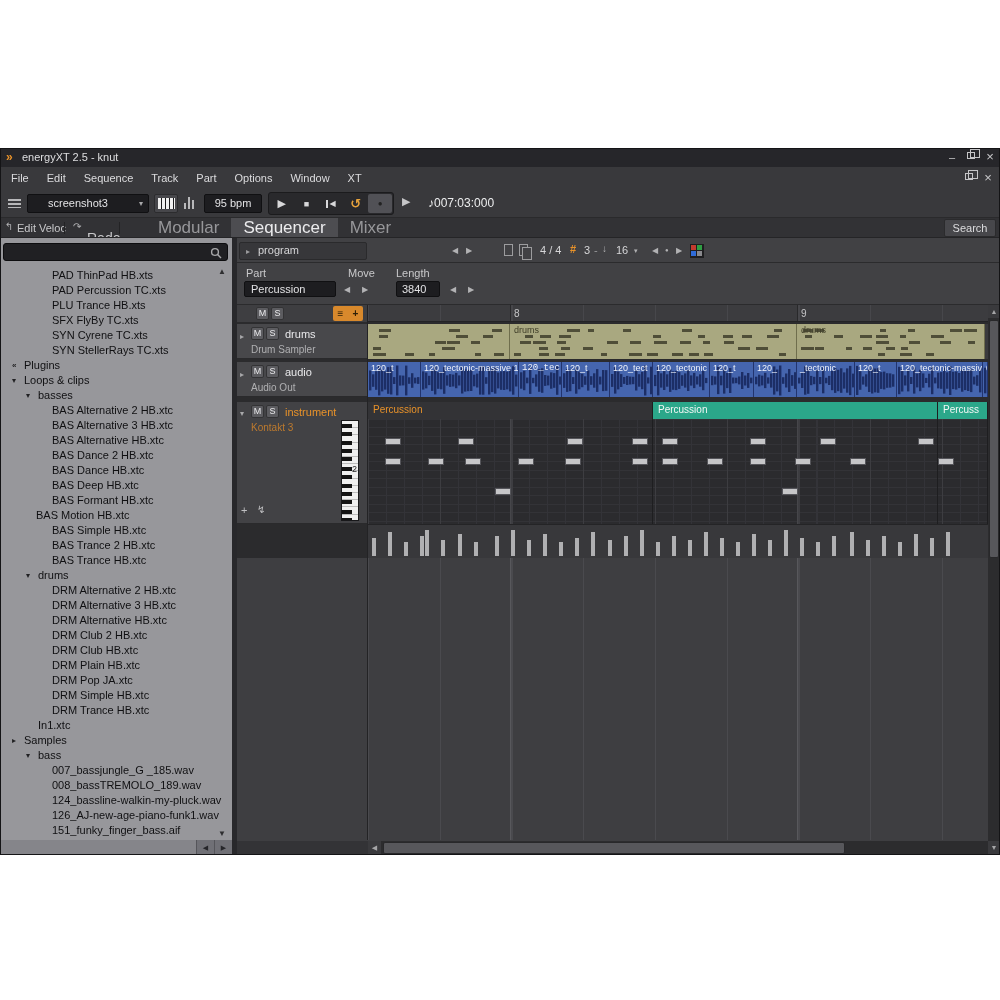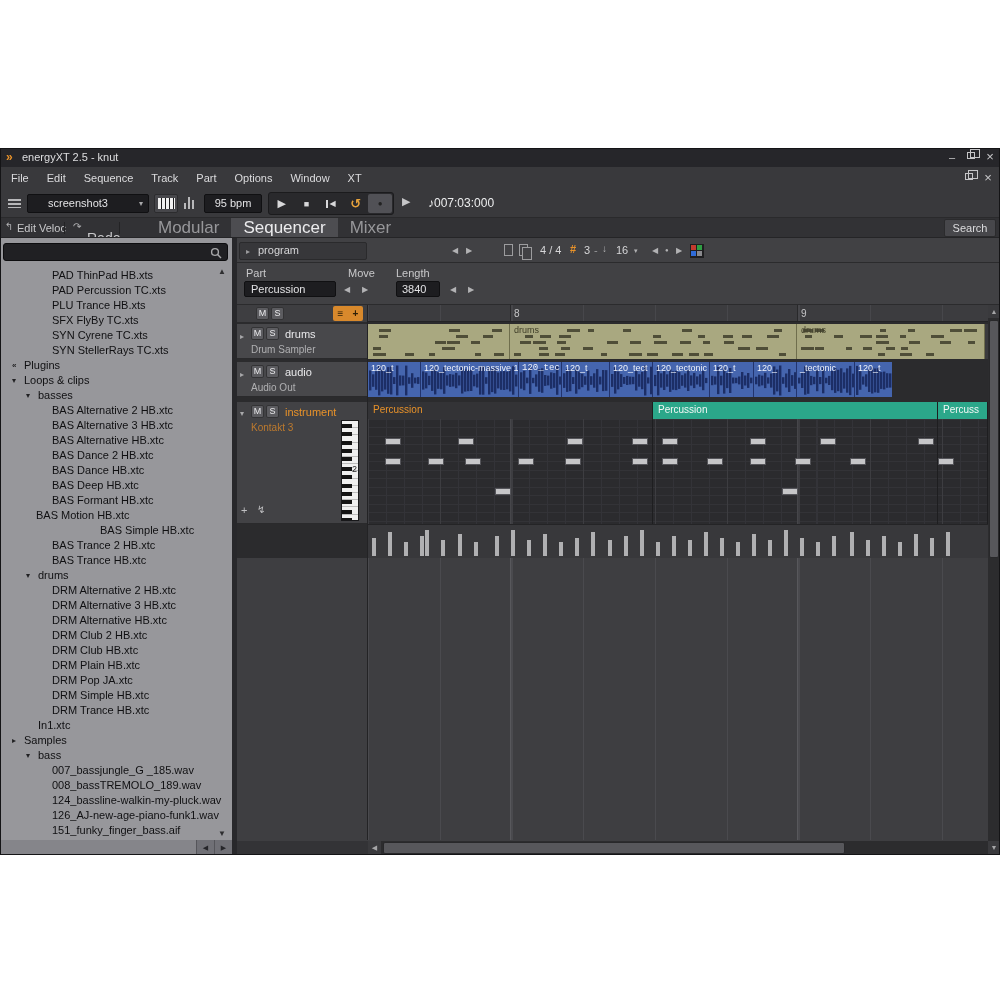--- a/index.html
+++ b/index.html
@@ -240,21 +240,21 @@
         <div class="b-lb">BAS Deep HB.xtc</div>
       </div>
       <div class="b-row" style="padding-left: 40px;">
         <div class="b-ic"></div>
         <div class="b-lb">BAS Formant HB.xtc</div>
       </div>
       <div class="b-row" style="padding-left: 24px;">
         <div class="b-ic"></div>
         <div class="b-lb">BAS Motion HB.xtc</div>
       </div>
-      <div class="b-row" style="padding-left: 40px; gap: 48px;">
+      <div class="b-row" style="padding-left: 40px;">
         <div class="b-ic"></div>
         <div class="b-lb">BAS Simple HB.xtc</div>
       </div>
       <div class="b-row" style="padding-left: 40px;">
         <div class="b-ic"></div>
         <div class="b-lb">BAS Trance 2 HB.xtc</div>
       </div>
       <div class="b-row" style="padding-left: 40px;">
         <div class="b-ic"></div>
         <div class="b-lb">BAS Trance HB.xtc</div>
@@ -497,21 +497,21 @@
       </div>
     </div>
 
   <div class="hdrrow" style="left:0;top:57px;width:131px;height:35px">
     <span class="exp" style="left:3px;top:8px">▸</span>
     <span class="ms" style="left:14px;top:3px">M</span>
     <span class="ms" style="left:29px;top:3px">S</span>
     <span class="tname" style="left:48px;top:4px">audio</span>
     <span class="tdev" style="left:14px;top:20px">Audio Out</span>
   </div>
-  <div id="lane-audio" style="left:131px;top:57px;width:524px;height:35px">
+  <div id="lane-audio" style="left:131px;top:57px;width:620px;height:35px">
       <div class="clip-audio" style="left: 0px; width: 53px;">
         <svg width="53" height="35">
           <rect x="1" y="8.5" width="2.4" height="19.9"></rect>
           <rect x="4" y="12.3" width="2.4" height="12.5"></rect>
           <rect x="7" y="9.2" width="2.4" height="18.6"></rect>
           <rect x="10" y="3.7" width="2.4" height="29.7"></rect>
           <rect x="13" y="7.6" width="2.4" height="21.8"></rect>
           <rect x="16" y="9.4" width="2.4" height="18.2"></rect>
           <rect x="19" y="5.1" width="2.4" height="26.7"></rect>
           <rect x="22" y="4.6" width="2.4" height="27.9"></rect>

